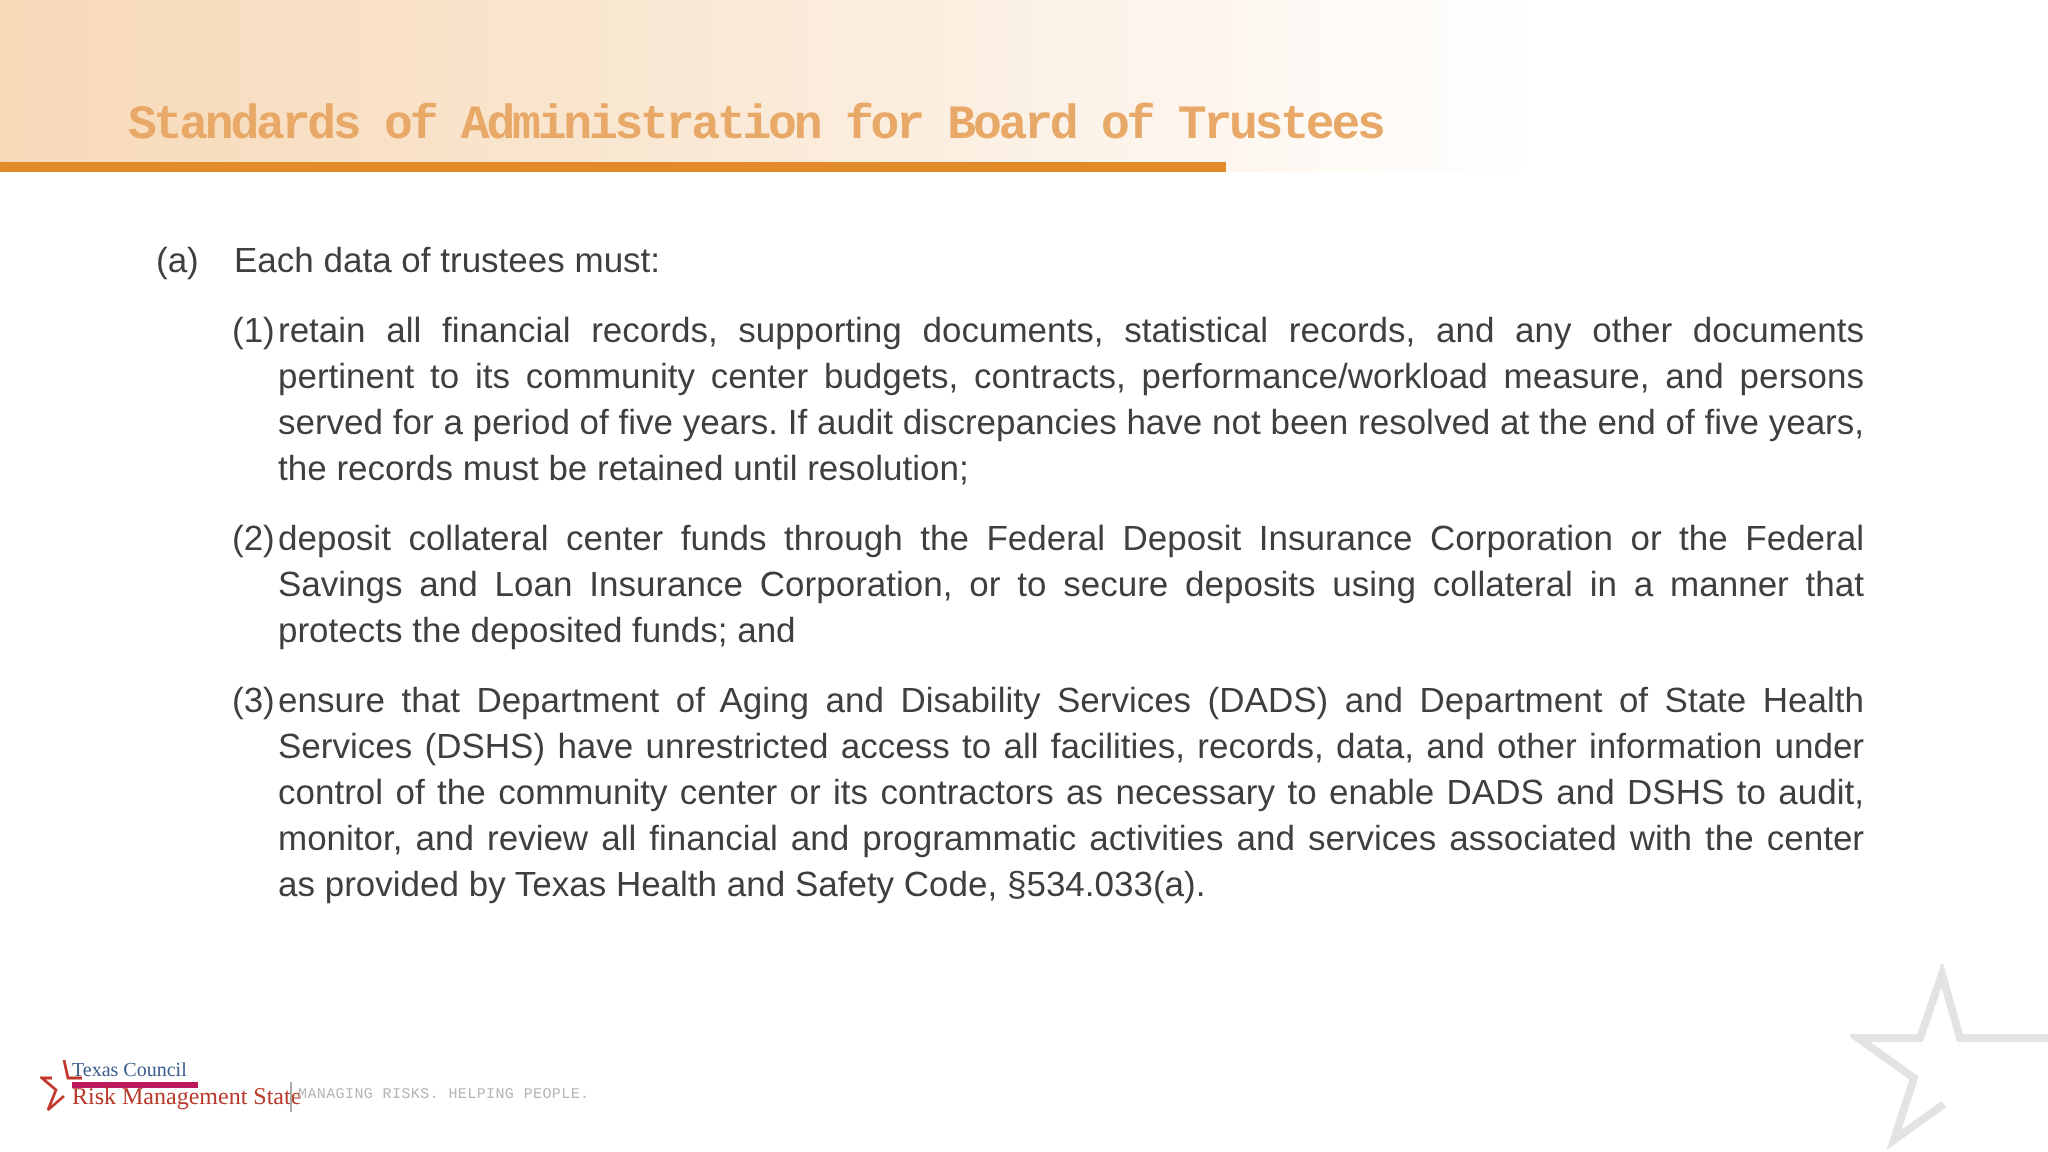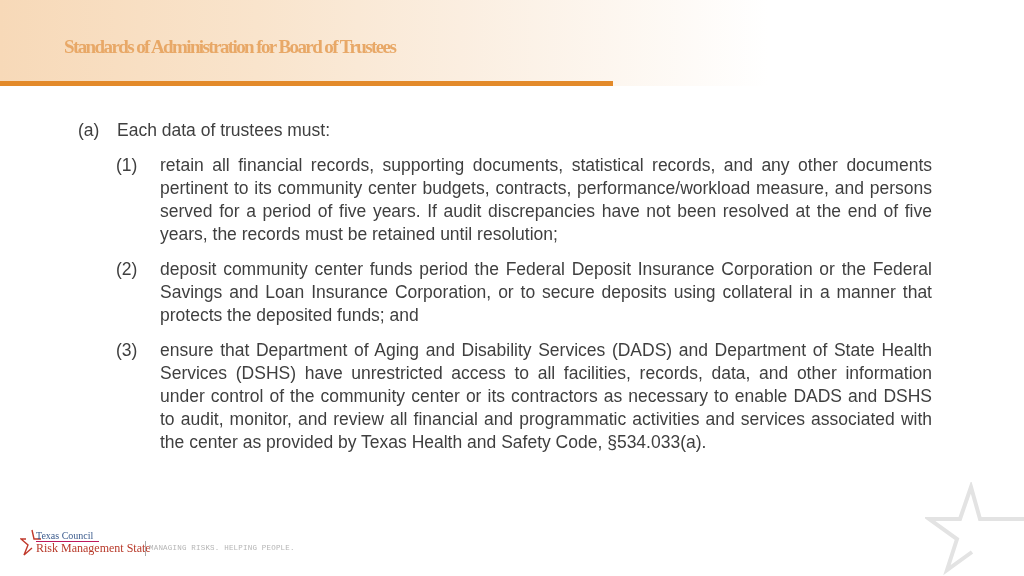--- a/index.html
+++ b/index.html
@@ -6,23 +6,23 @@
   body {
     width: 1024px; height: 576px; overflow: hidden; position: relative;
     background: #ffffff;
     font-family: "Liberation Sans", sans-serif;
   }
   .header-band {
     position: absolute; left: 0; top: 0; width: 1024px; height: 86px;
     background: linear-gradient(90deg, #f7d9b8 0%, #f9e4cc 25%, #fbeee0 45%, #ffffff 75%);
   }
   .title {
-    position: absolute; left: 64px; top: 36px;
-    font-family: Liberation Serif, serif;
-    font-size: 19px; font-weight: bold; letter-spacing: -1.6px;
+    position: absolute; left: 64px; top: 50px;
+    font-family: Liberation Mono, monospace;
+    font-size: 24px; font-weight: bold; letter-spacing: -1.6px;
     color: #e8a867;
     white-space: nowrap;
   }
   .title-rule {
     position: absolute; left: 0; top: 81px; width: 613px; height: 5px;
     background: #e38a2a;
   }
   .content {
     position: absolute; left: 0; top: 0; width: 1024px;
     color: #3f3f3f;
@@ -32,30 +32,30 @@
     position: absolute; left: 78px; top: 120px;
     font-size: 17.5px; white-space: nowrap;
   }
   .lead .num { display: inline-block; width: 39px; }
   .item {
     position: absolute; left: 116px; width: 816px;
     font-size: 17.5px; line-height: 23px;
   }
   .item .num { position: absolute; left: 0; top: 0; }
   .item .txt {
-    margin-left: 44px; text-align: justify; text-align-last: left;
+    margin-left: 23px; text-align: justify; text-align-last: left;
   }
   .footer-logo {
     position: absolute; left: 20px; top: 529px; height: 30px; width: 300px;
   }
   .logo-star { position: absolute; left: 0; top: 0; }
   .logo-tc {
     position: absolute; left: 16px; top: 1px;
     font-family: "Liberation Serif", serif; font-size: 10px; color: #3a5a8c;
-    border-bottom: 1px solid #be185d; padding-right: 6px; line-height: 11px;
+    border-bottom: 3px solid #be185d; padding-right: 6px; line-height: 11px;
   }
   .logo-rmf {
     position: absolute; left: 16px; top: 12px;
     font-family: "Liberation Serif", serif; font-size: 12px; color: #b83a2a;
     white-space: nowrap; line-height: 14px;
   }
   .logo-sep {
     position: absolute; left: 125px; top: 12px; width: 1px; height: 15px; background: #aaa;
   }
   .logo-tag {
@@ -77,21 +77,21 @@
     <span class="num">(a)</span><span>Each data of trustees must:</span>
   </div>
 
   <div class="item" style="top:154px;">
     <span class="num">(1)</span>
     <div class="txt">retain all financial records, supporting documents, statistical records, and any other documents pertinent to its community center budgets, contracts, performance/workload measure, and persons served for a period of five years. If audit discrepancies have not been resolved at the end of five years, the records must be retained until resolution;</div>
   </div>
 
   <div class="item" style="top:258px;">
     <span class="num">(2)</span>
-    <div class="txt">deposit community center funds period the Federal Deposit Insurance Corporation or the Federal Savings and Loan Insurance Corporation, or to secure deposits using collateral in a manner that protects the deposited funds; and</div>
+    <div class="txt">deposit collateral center funds through the Federal Deposit Insurance Corporation or the Federal Savings and Loan Insurance Corporation, or to secure deposits using collateral in a manner that protects the deposited funds; and</div>
   </div>
 
   <div class="item" style="top:339px;">
     <span class="num">(3)</span>
     <div class="txt">ensure that Department of Aging and Disability Services (DADS) and Department of State Health Services (DSHS) have unrestricted access to all facilities, records, data, and other information under control of the community center or its contractors as necessary to enable DADS and DSHS to audit, monitor, and review all financial and programmatic activities and services associated with the center as provided by Texas Health and Safety Code, §534.033(a).</div>
   </div>
 </div>
 
 <div class="footer-logo">
   <svg class="logo-star" width="22" height="28" viewBox="0 0 22 28">

